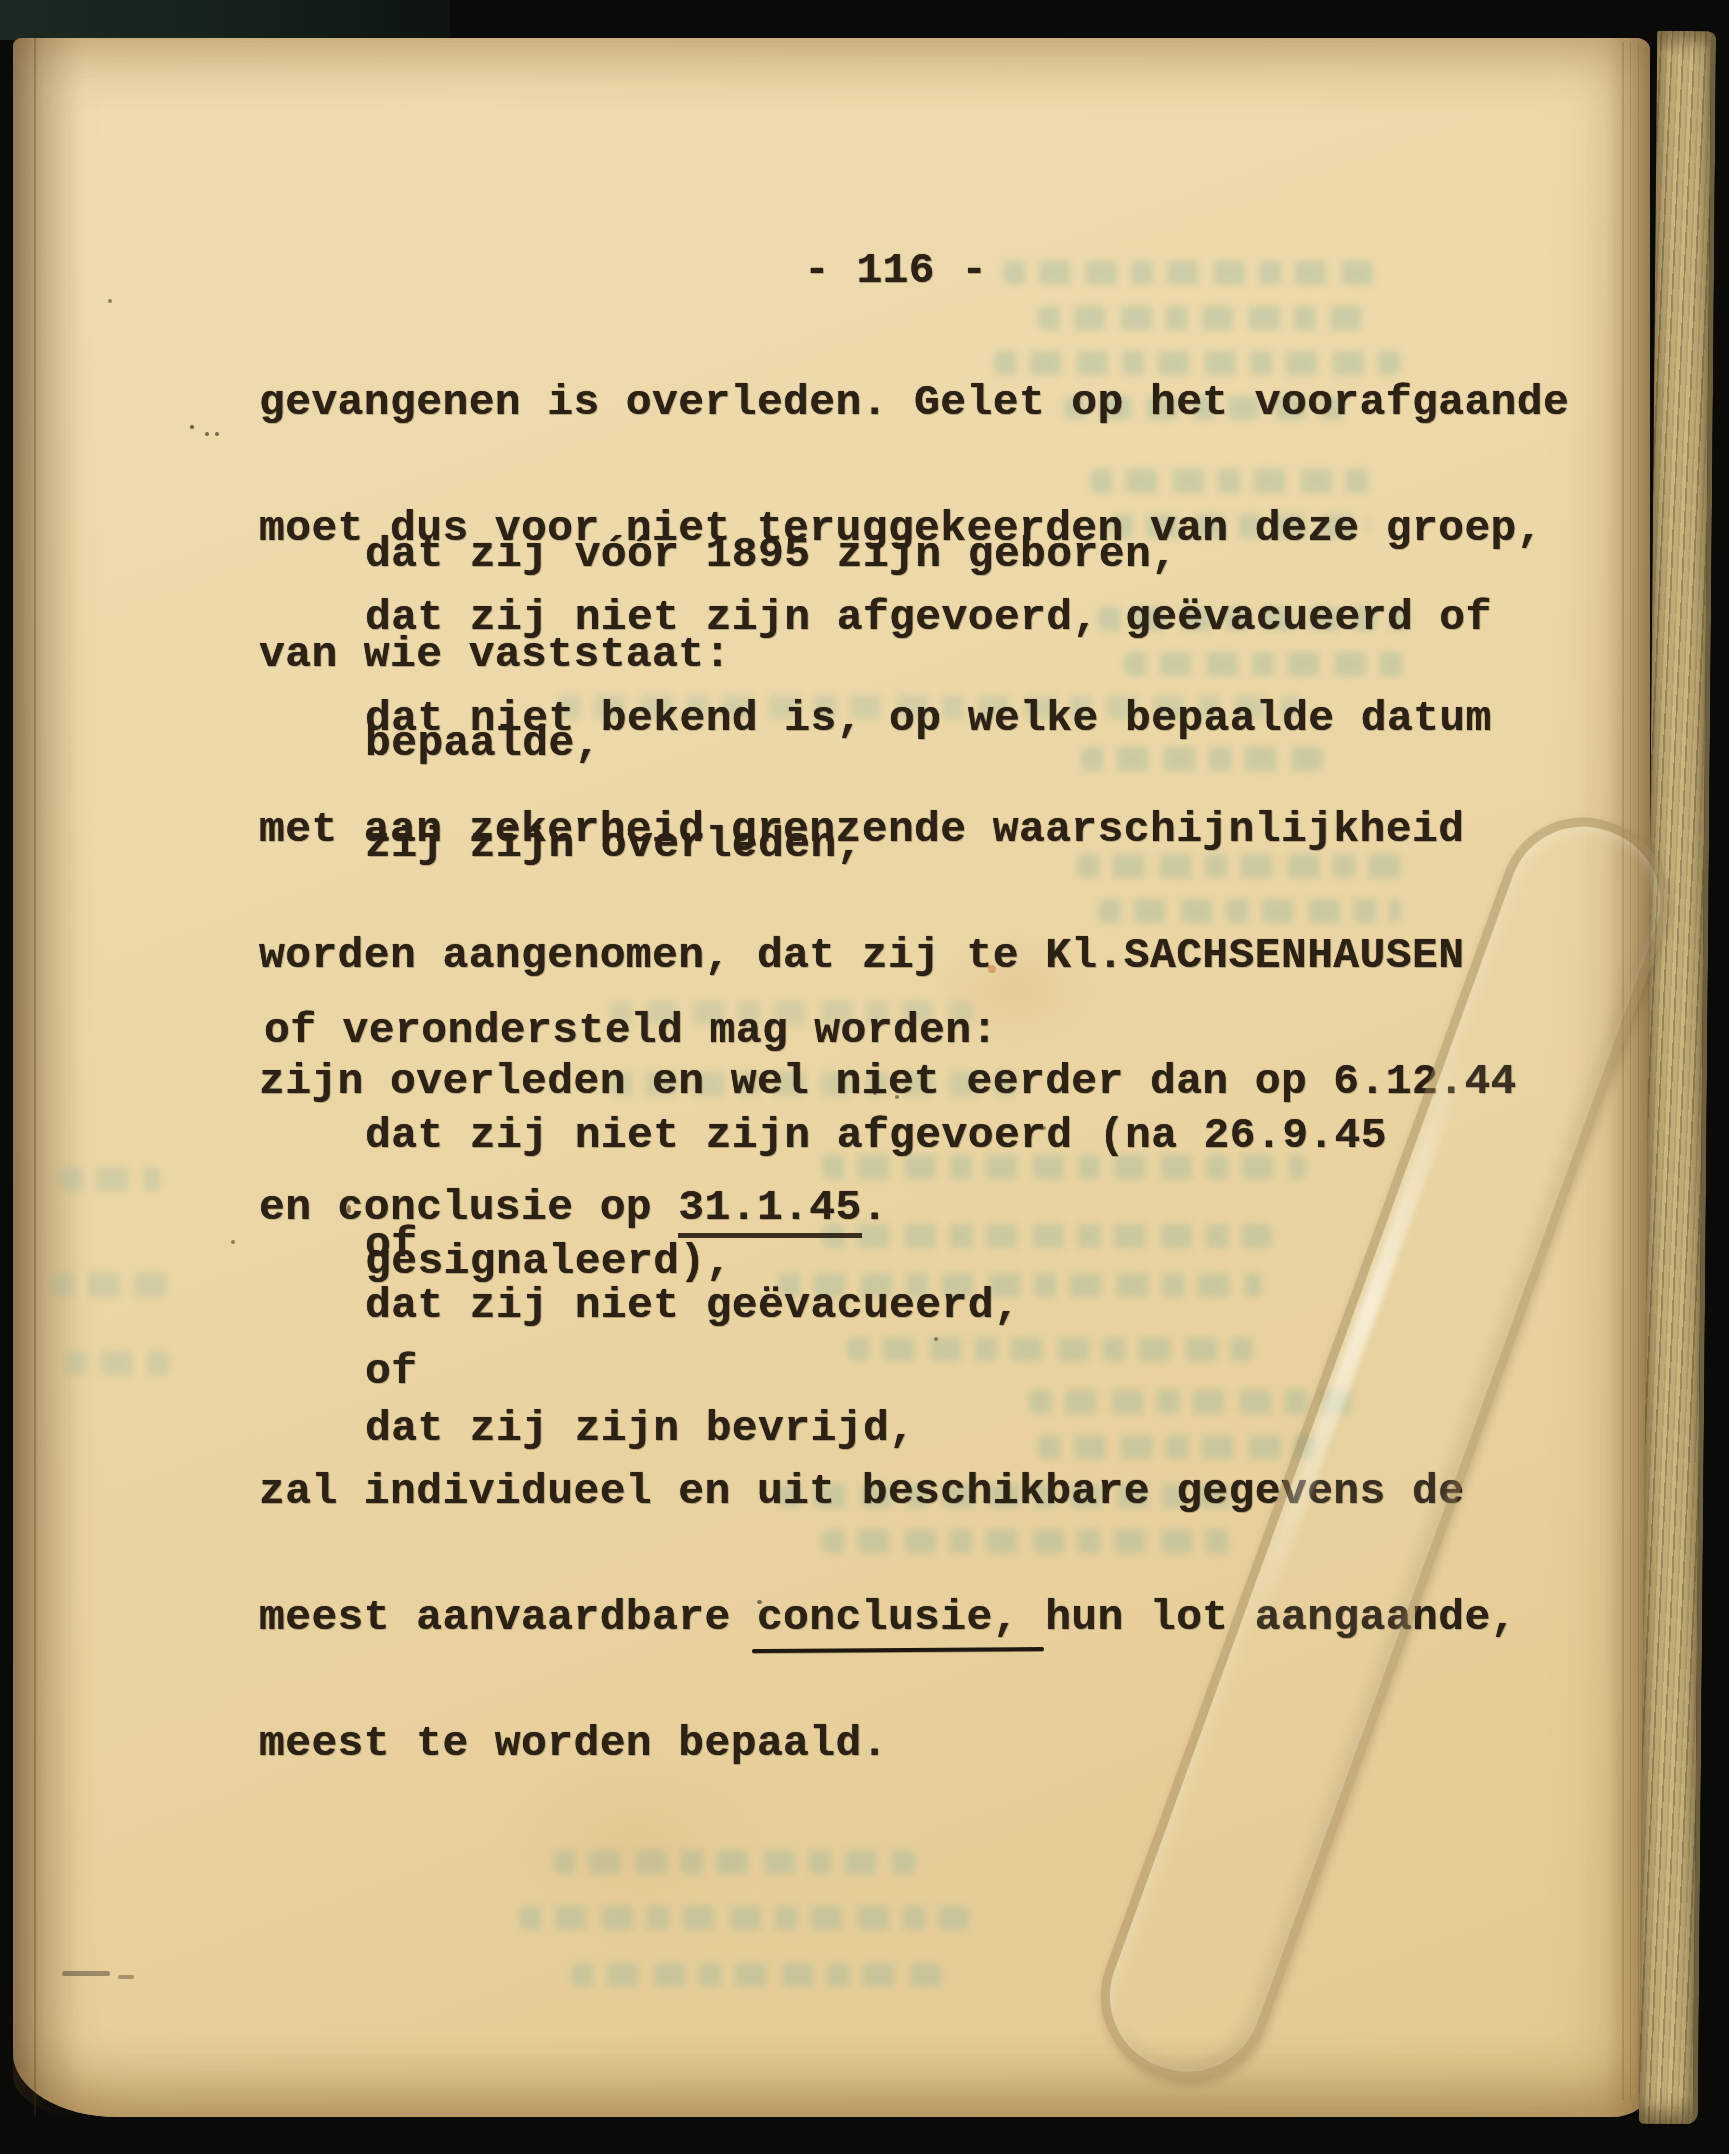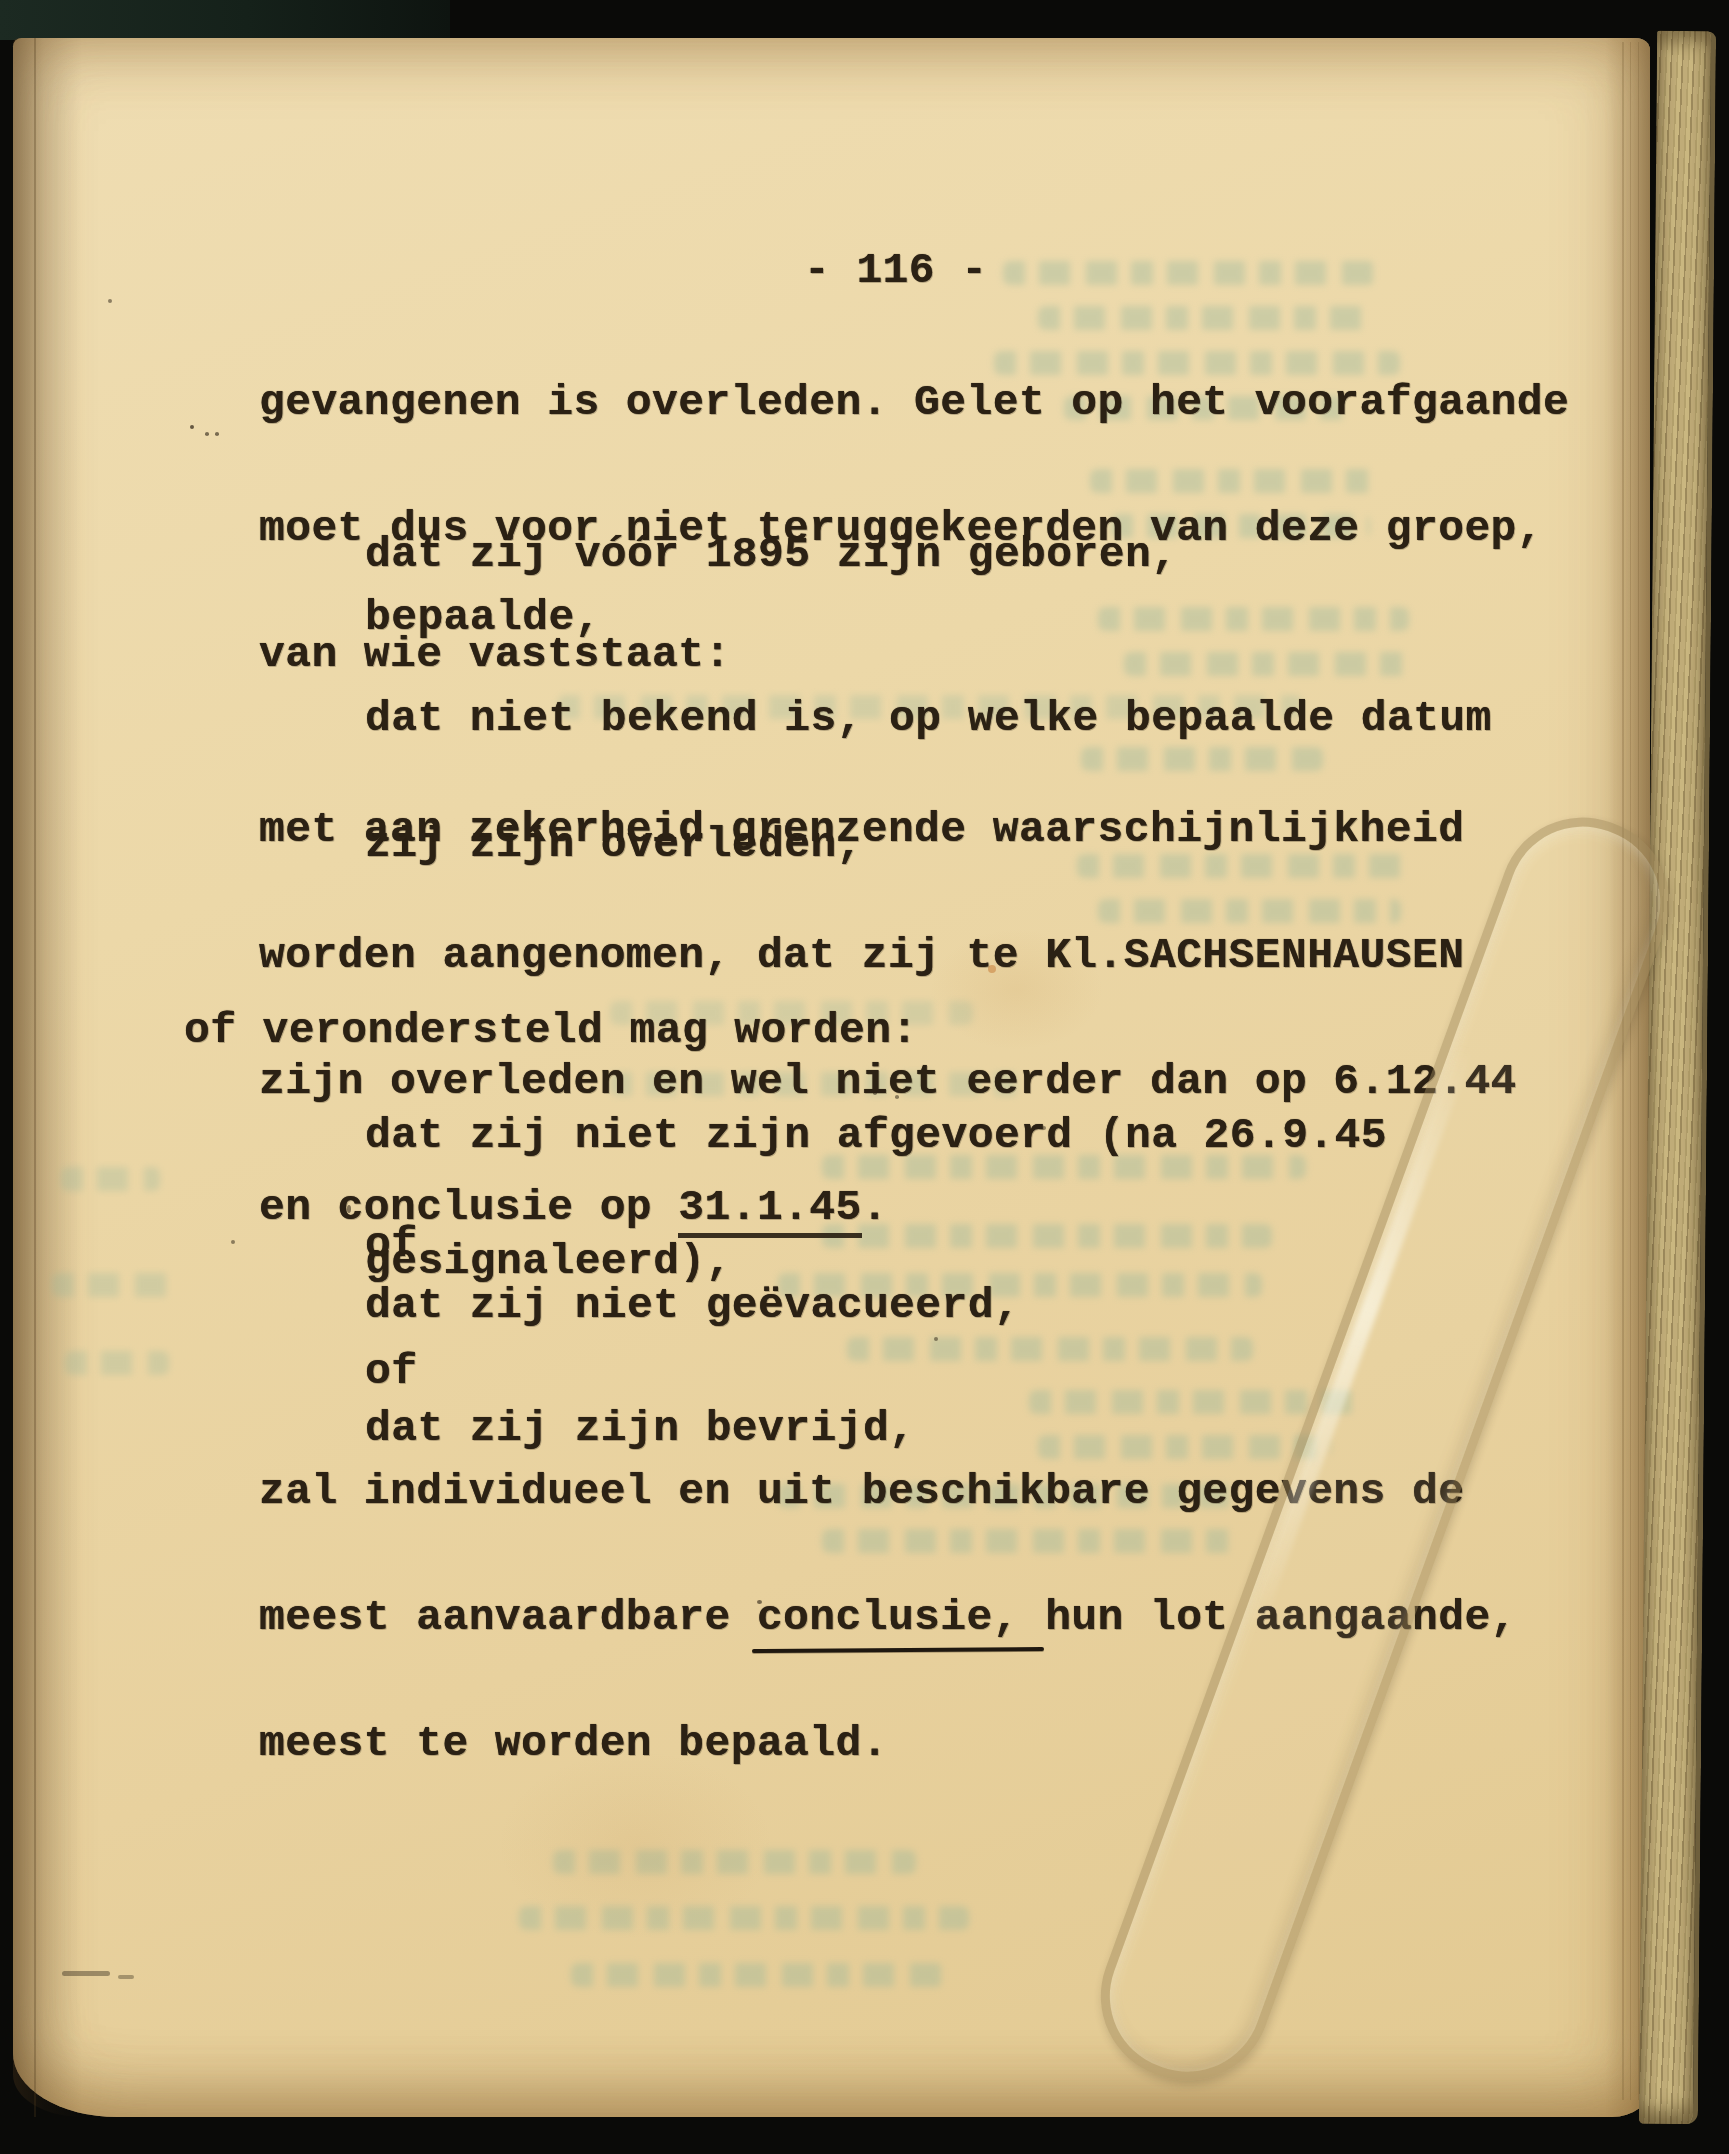--- a/index.html
+++ b/index.html
@@ -24,21 +24,21 @@
   #page-edge-lines{position:absolute;right:5.2px;top:3.5px;width:22.5px;height:99%;
         background:repeating-linear-gradient(90deg,rgba(110,85,45,.25) 0 1.7px,rgba(0,0,0,0) 1.7px 7.8px);}
   #fore-edge{position:absolute;left:1648px;top:31px;width:54px;height:2093px;transform:rotate(.5deg);
         background:repeating-linear-gradient(92deg,#cab780 0 3.5px,#9d8a5c 3.5px 5.2px,#c0ac78 5.2px 9.5px,#b3a06c 9.5px 11.2px);
         border-right:5.2px solid #6e5f3c;border-radius:2.6px 8.6px 12px 5.2px;
         box-shadow:inset 0 12px 15.6px rgba(60,45,20,.45),inset 0 -14px 17.3px rgba(60,45,20,.5);}
   .tb{position:absolute;color:#2b2114;font-weight:700;font-size:43px;line-height:42px;
       letter-spacing:0.4px;white-space:pre;
       text-shadow:0 0 0.9px rgba(43,33,20,.85),1px 1px 0 rgba(43,33,20,.22);}
   .tl{height:42px;}
-  .tl.indent2{}
+  .tl.indent2{margin-left:80px;}
   .u{border-bottom:5.2px solid rgba(33,24,12,.88);padding-bottom:0.9px;text-align:center;}
   #divider{position:absolute;left:739px;top:1610px;width:292px;height:4.3px;background:#1f1810;
            border-radius:2.6px;transform:rotate(-.4deg);box-shadow:0 0.9px 0 rgba(60,45,25,.4);}
   .ghost{position:absolute;height:24px;filter:blur(3.5px);opacity:.34;border-radius:7px;
          background:repeating-linear-gradient(90deg,#8fb49b 0 22.5px,rgba(0,0,0,0) 22.5px 36px,#8fb49b 36px 67px,rgba(0,0,0,0) 67px 83px,#8fb49b 83px 114px,rgba(0,0,0,0) 114px 128px);}
   .spot{position:absolute;background:#2b2114;border-radius:50%;}
   .smudge{position:absolute;border-radius:50%;}
   #clip{position:absolute;left:1499px;top:815px;width:152px;height:1314px;
         border:9.5px solid rgba(148,124,78,.40);border-radius:83px;
         transform:rotate(20deg);transform-origin:76px 86px;
@@ -102,20 +102,21 @@
       <div class="tl">gevangenen is overleden. Gelet op het voorafgaande</div>
       <div class="tl">moet dus voor niet teruggekeerden van deze groep,</div>
       <div class="tl">van wie vaststaat:</div>
     </div>
 
     <div class="tb" style="left:352px;top:412px">
       <div class="tl">dat zij vóór 1895 zijn geboren,</div>
     </div>
 
     <div class="tb" style="left:352px;top:475px">
+      <div class="tl">dat zij niet zijn afgevoerd, geëvacueerd of</div>
       <div class="tl">bepaalde,</div>
     </div>
 
     <div class="tb" style="left:352px;top:576px">
       <div class="tl">dat niet bekend is, op welke bepaalde datum</div>
       <div class="tl">zij zijn overleden,</div>
     </div>
 
     <div class="tb" style="left:246px;top:687px">
       <div class="tl">met aan zekerheid grenzende waarschijnlijkheid</div>

